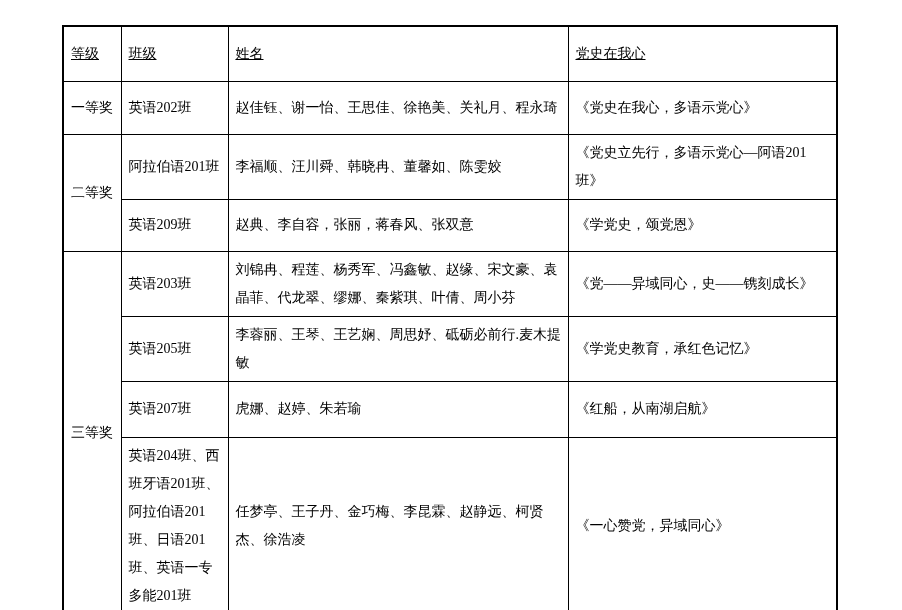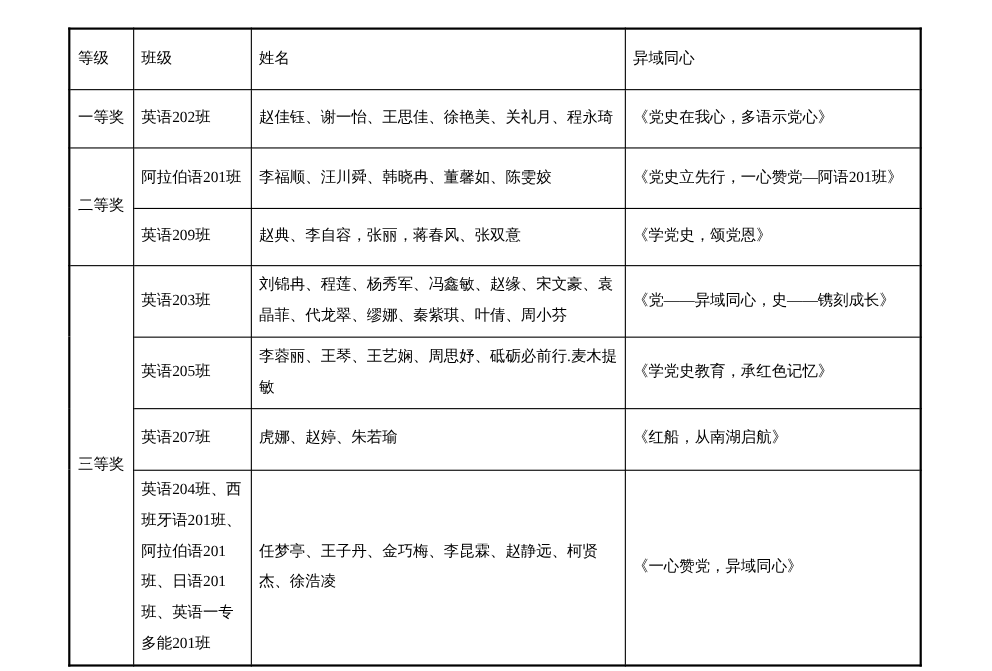--- a/index.html
+++ b/index.html
@@ -40,21 +40,21 @@
     text-align: left;
     vertical-align: middle;
     padding: 4px 6px 4px 7px;
     word-break: break-all;
     overflow-wrap: break-word;
   }
   col.c-grade { width: 58px; }
   col.c-class { width: 107px; }
   col.c-names { width: 340px; }
   col.c-work  { width: 269px; }
-  tr.r-header { height: 55px; }
+  tr.r-header { height: 55px; text-decoration: underline; }
   tr.r-1 { height: 53px; margin-top: 24px; }
   tr.r-2 { height: 55px; }
   tr.r-3 { height: 52px; padding-left: 48px; }
   tr.r-4 { height: 57px; }
   tr.r-5 { height: 56px; }
   tr.r-6 { height: 56px; }
   tr.r-7 { height: 176px; }
 </style>
 </head>
 <body>
@@ -65,35 +65,35 @@
       <col class="c-grade">
       <col class="c-class">
       <col class="c-names">
       <col class="c-work">
     </colgroup>
     <tbody>
       <tr class="r-header">
         <th>等级</th>
         <th>班级</th>
         <th>姓名</th>
-        <th>异域同心</th>
+        <th>党史在我心</th>
       </tr>
 
       <tr class="r-1">
         <td>一等奖</td>
         <td>英语202班</td>
         <td>赵佳钰、谢一怡、王思佳、徐艳美、关礼月、程永琦</td>
         <td>《党史在我心，多语示党心》</td>
       </tr>
 
       <tr class="r-2">
         <td rowspan="2">二等奖</td>
         <td>阿拉伯语201班</td>
         <td>李福顺、汪川舜、韩晓冉、董馨如、陈雯姣</td>
-        <td>《党史立先行，一心赞党—阿语201班》</td>
+        <td>《党史立先行，多语示党心—阿语201班》</td>
       </tr>
       <tr class="r-3">
         <td>英语209班</td>
         <td>赵典、李自容，张丽，蒋春风、张双意</td>
         <td>《学党史，颂党恩》</td>
       </tr>
 
       <tr class="r-4">
         <td rowspan="4">三等奖</td>
         <td>英语203班</td>

